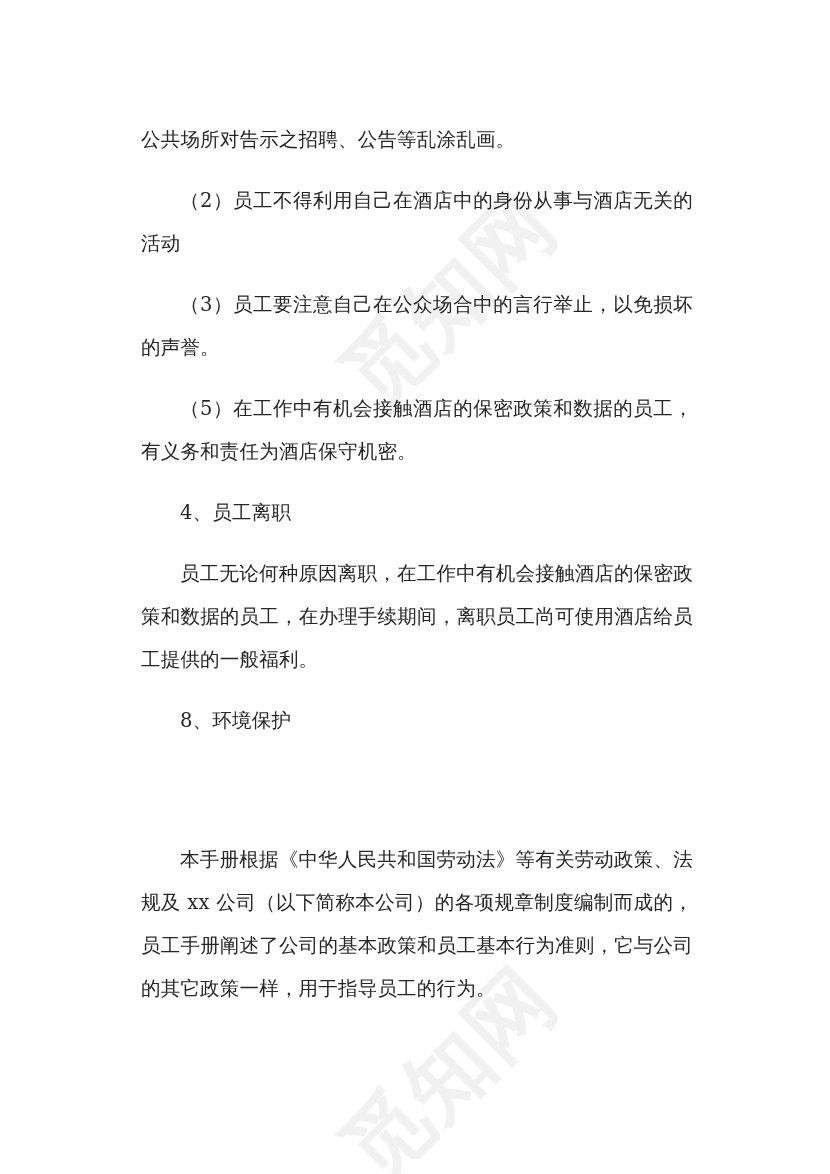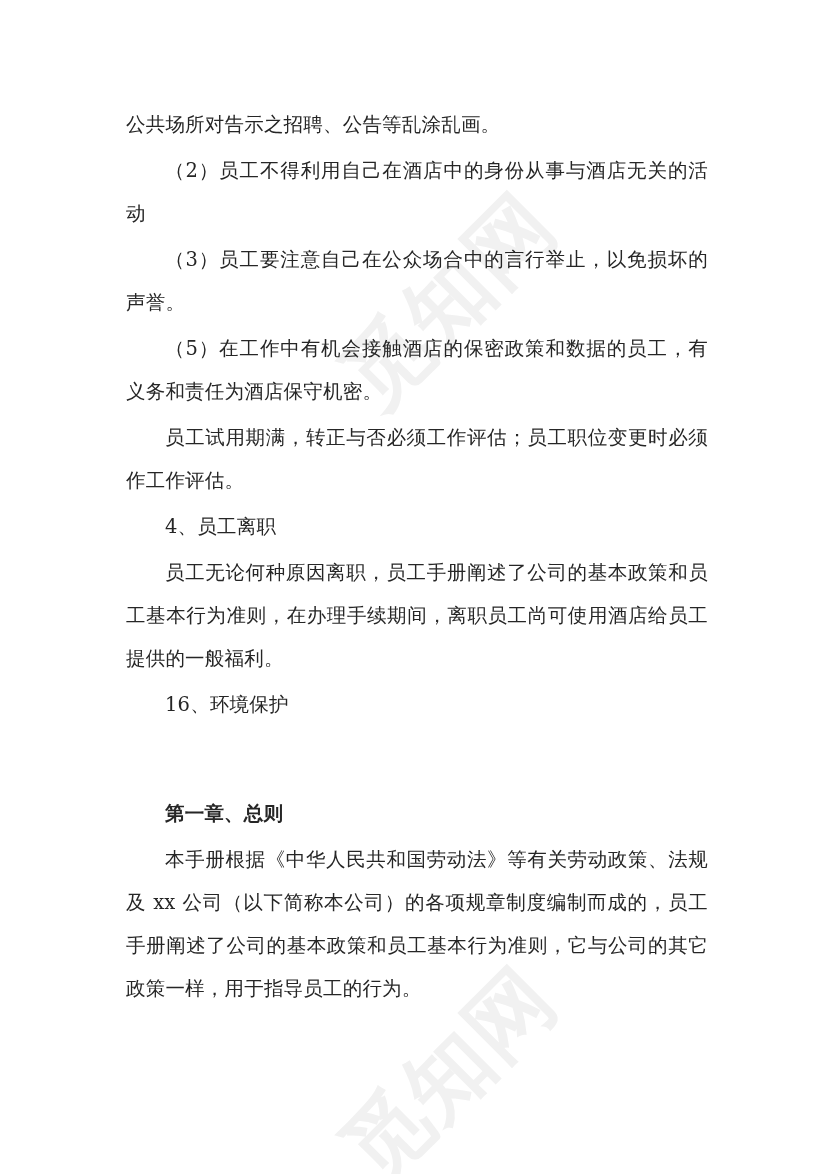--- a/index.html
+++ b/index.html
@@ -60,21 +60,21 @@
     top: 100px;
     width: 588px;
     z-index: 1;
   }
 
   .para {
     font-size: 19.5px;
     line-height: 43px;
     text-align: justify;
     text-justify: inter-ideograph;
-    margin: 3px;
+    margin: 18px;
     color: #262626;
     letter-spacing: 0.2px;
   }
 
   
   .para.indent {
     text-indent: 2em;
   }
 
   
@@ -103,22 +103,20 @@
   <div class="watermark-layer">
     <div class="watermark wm-1">觅知网</div>
     <div class="watermark wm-2">觅知网</div>
   </div>
 
   <div class="doc-body">
       <p class="para flush">公共场所对告示之招聘、公告等乱涂乱画。</p>
       <p class="para indent">（2）员工不得利用自己在酒店中的身份从事与酒店无关的活动</p>
       <p class="para indent">（3）员工要注意自己在公众场合中的言行举止，以免损坏的声誉。</p>
       <p class="para indent">（5）在工作中有机会接触酒店的保密政策和数据的员工，有义务和责任为酒店保守机密。</p>
-      <p class="para indent">员工试用期满，转正与否必须工作评估；员工职位变更时必须作工作评估。</p>
       <p class="para indent">4、员工离职</p>
-      <p class="para indent">员工无论何种原因离职，员工手册阐述了公司的基本政策和员工基本行为准则，在办理手续期间，离职员工尚可使用酒店给员工提供的一般福利。</p>
-      <p class="para indent">16、环境保护</p>
+      <p class="para indent">员工无论何种原因离职，在工作中有机会接触酒店的保密政策和数据的员工，在办理手续期间，离职员工尚可使用酒店给员工提供的一般福利。</p>
+      <p class="para indent">8、环境保护</p>
       <div class="spacer-block"></div>
-      <p class="para heading">第一章、总则</p>
       <p class="para indent">本手册根据《中华人民共和国劳动法》等有关劳动政策、法规及 xx 公司（以下简称本公司）的各项规章制度编制而成的，员工手册阐述了公司的基本政策和员工基本行为准则，它与公司的其它政策一样，用于指导员工的行为。</p>
     </div>
 
 </div>
 
 </body></html>

